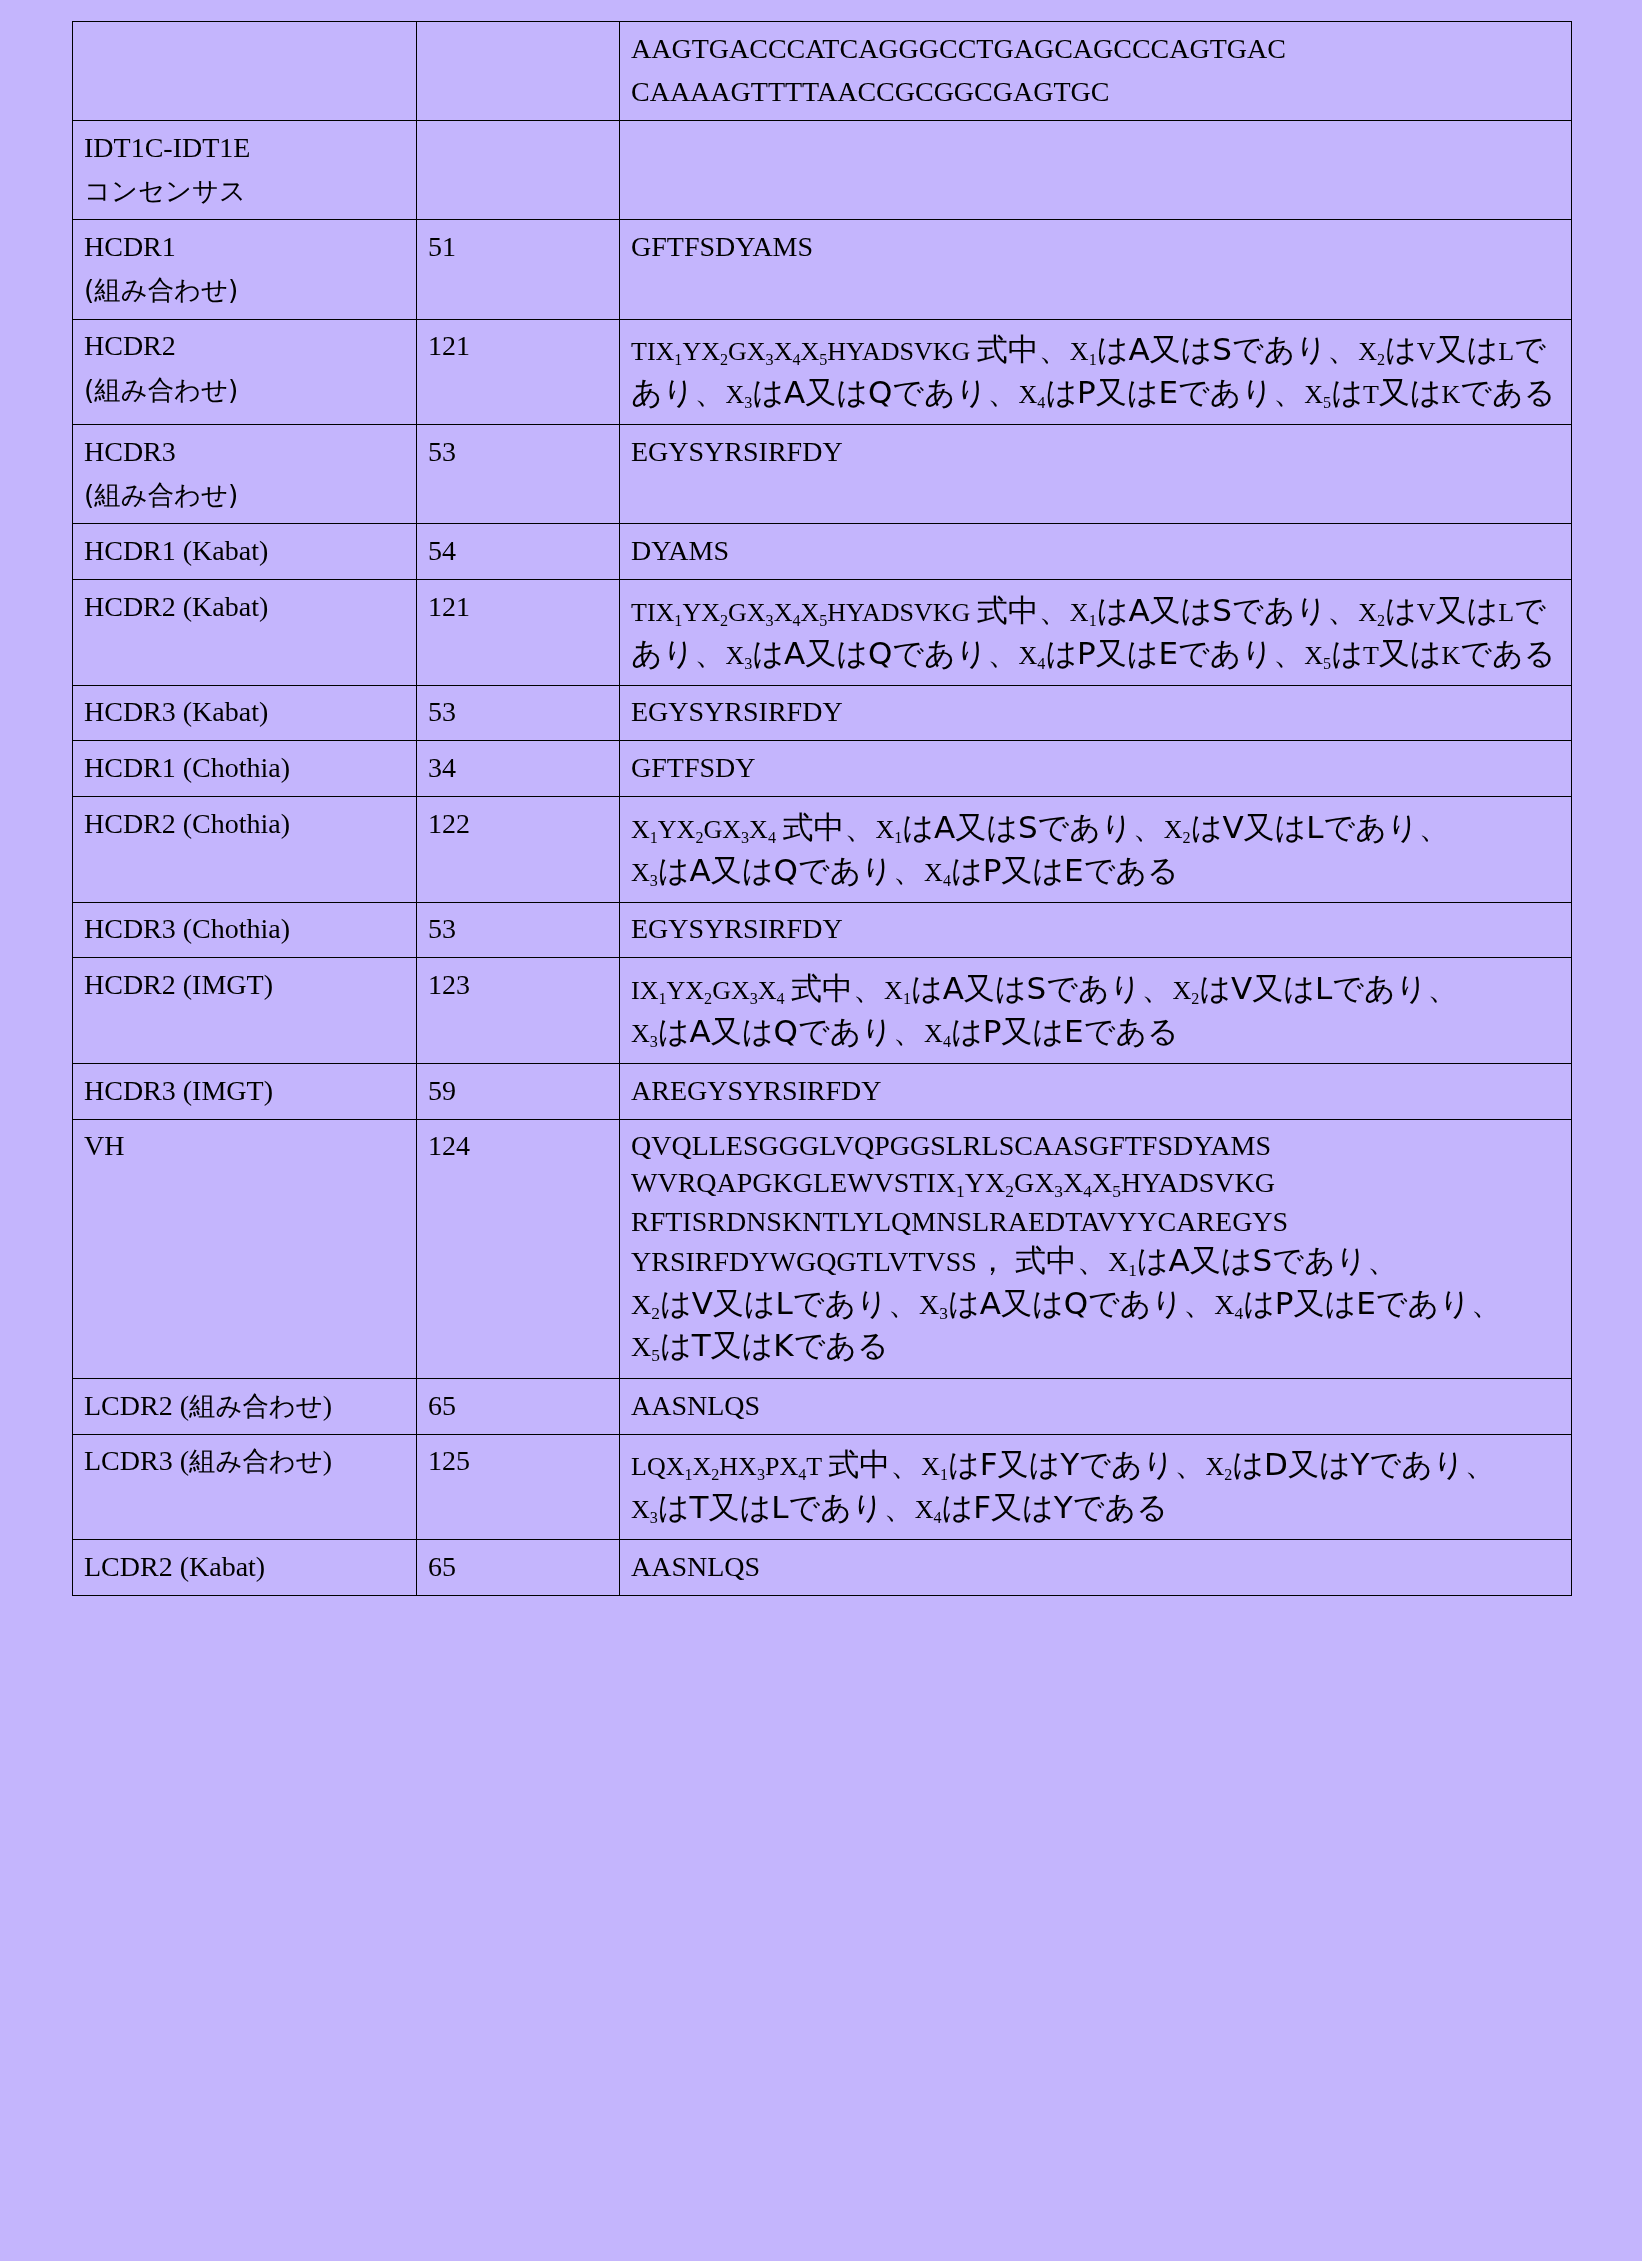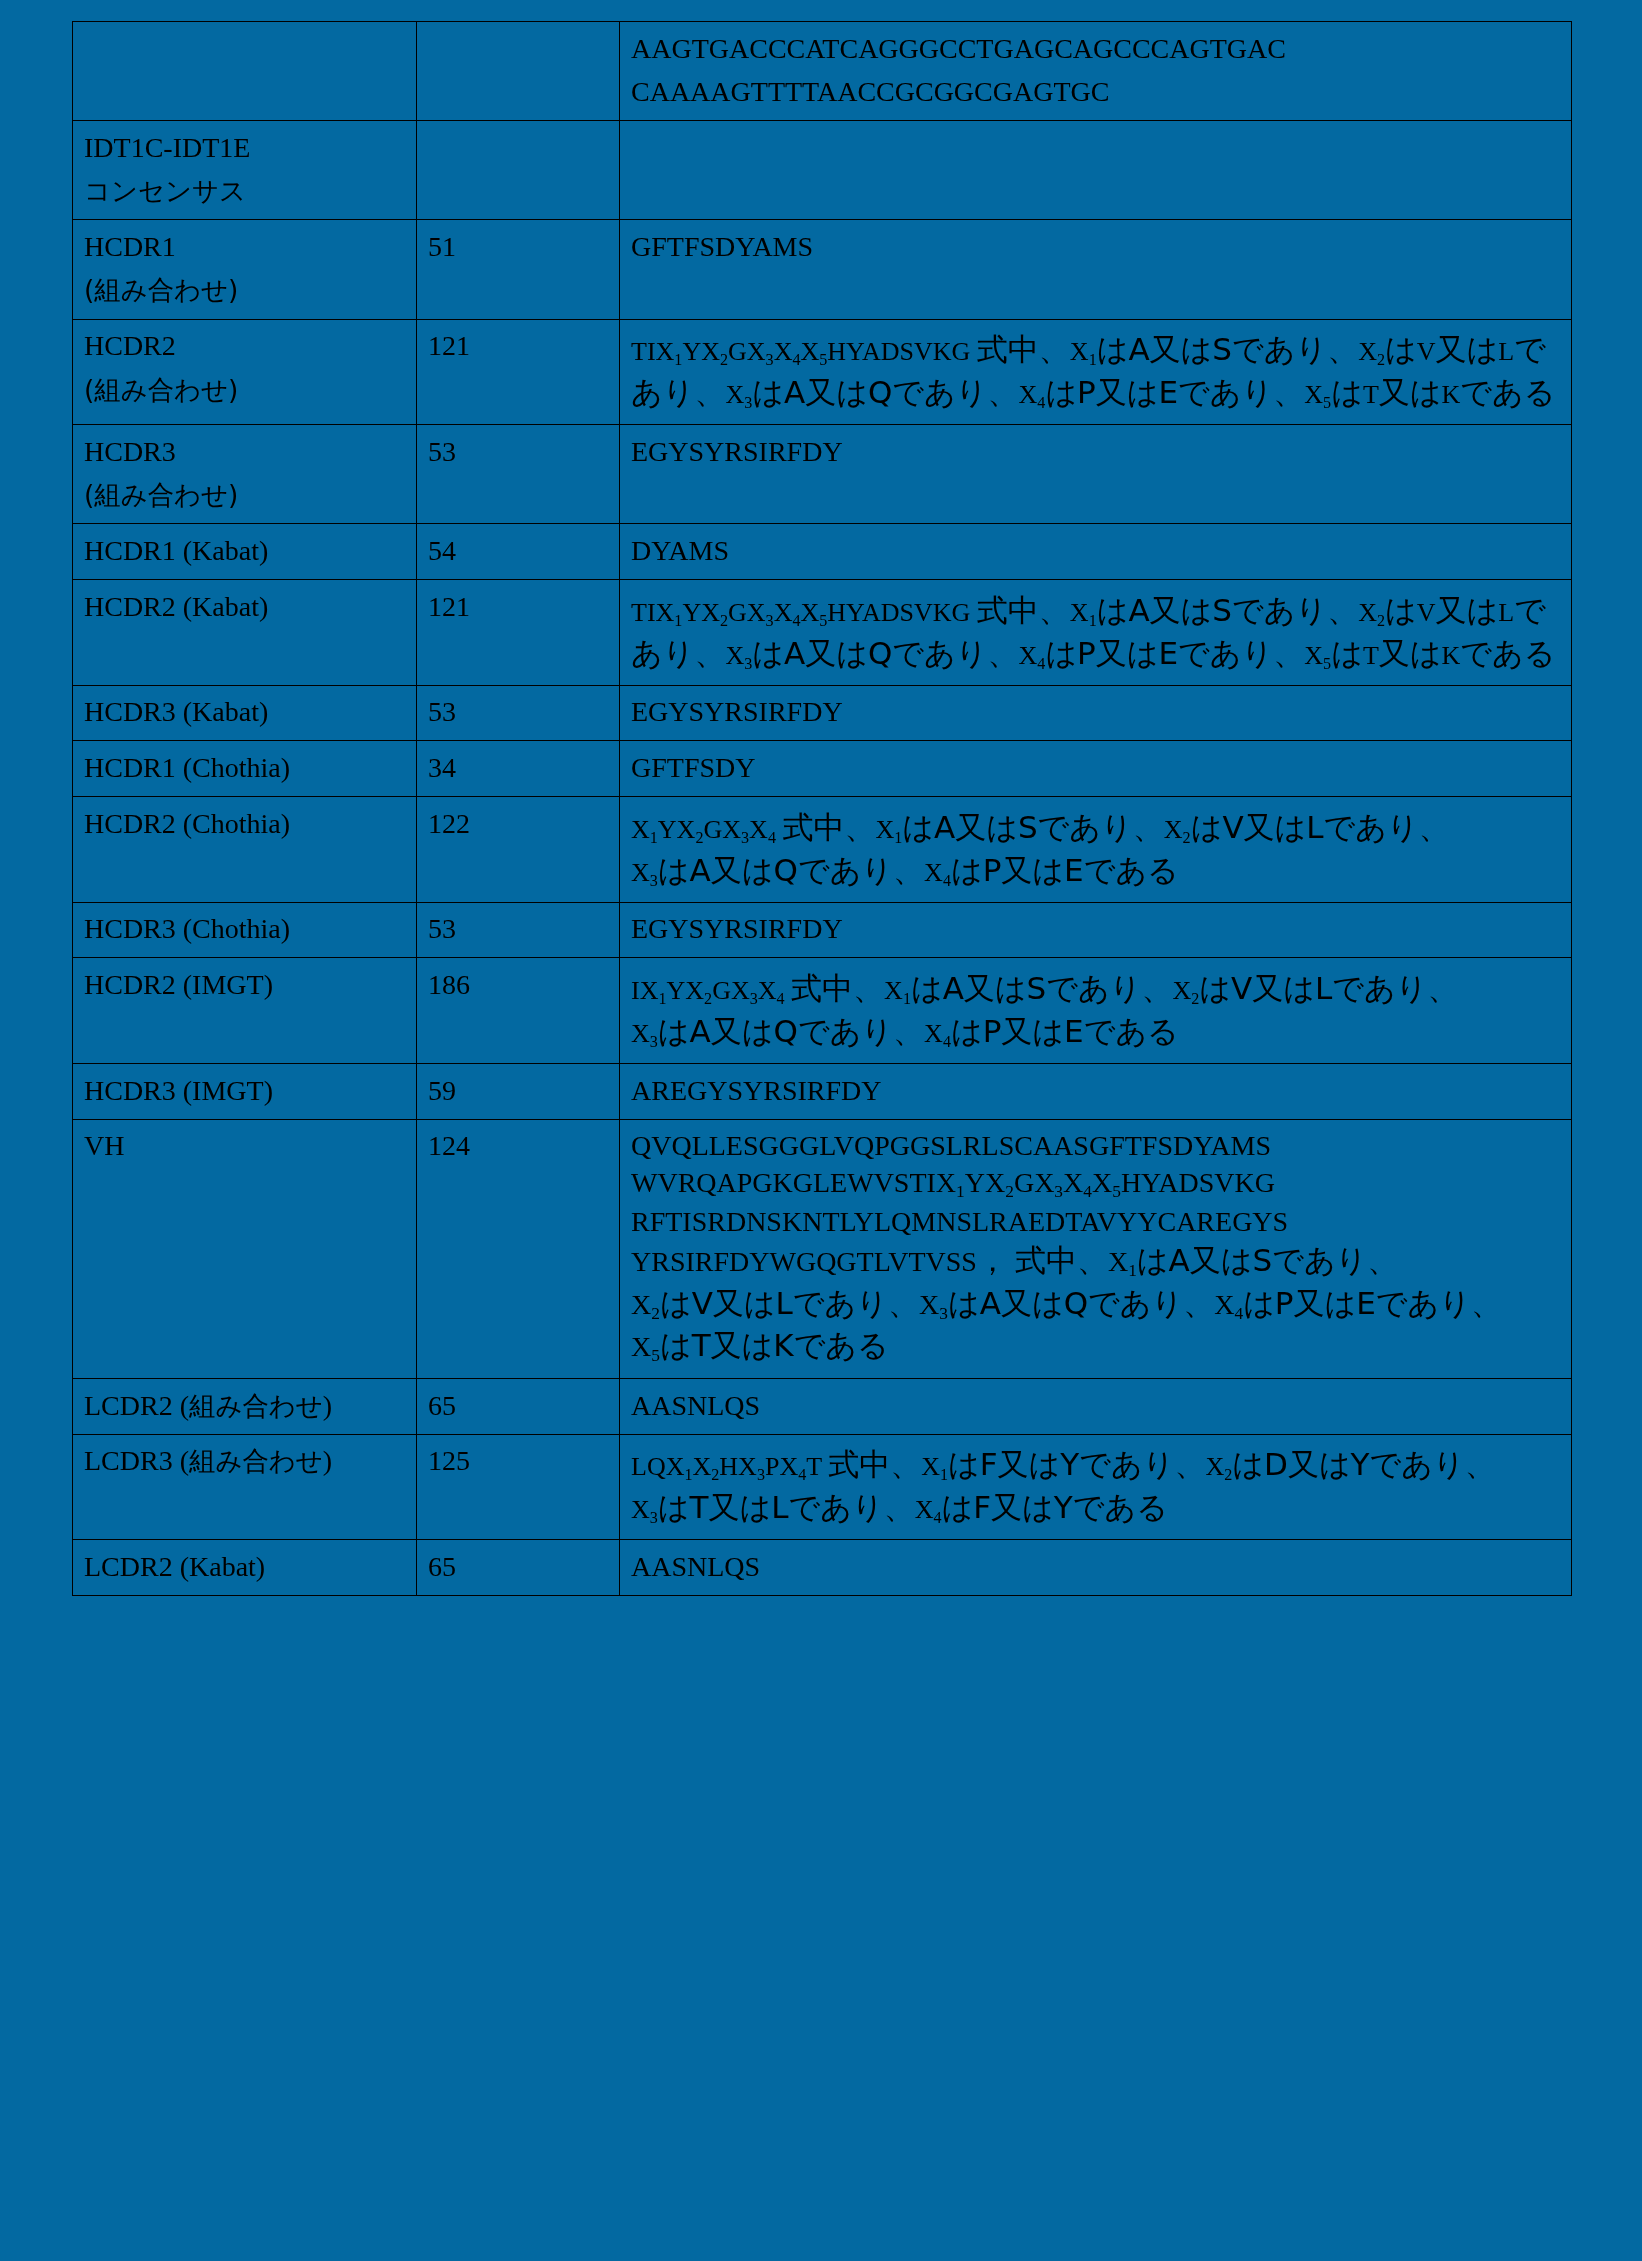--- a/index.html
+++ b/index.html
@@ -9,21 +9,21 @@
   }
   body {
     font-family: "Liberation Serif", "DejaVu Serif", serif;
     color: #000000;
   }
   .page {
     width: 1643px;
     height: 2261px;
     box-sizing: border-box;
     padding: 21px 72px 0 72px;
-    background: #0369a1;
+    background: #c4b5fd;
     position: relative;
   }
   table.seq-table {
     border-collapse: collapse;
     table-layout: fixed;
     width: 1498px;
     border: 1.8px solid #000;
   }
   table.seq-table col.c-name  { width: 344px; }
   table.seq-table col.c-num   { width: 203px; }
@@ -134,21 +134,21 @@
           <td class="num-cell">122</td>
           <td class="seq-cell small">X<sub>1</sub>YX<sub>2</sub>GX<sub>3</sub>X<sub>4</sub> <span class="jp">式中、</span>X<sub>1</sub><span class="jp">はA又はSであり、</span>X<sub>2</sub><span class="jp">はV又はLであり、</span><br>X<sub>3</sub><span class="jp">はA又はQであり、</span>X<sub>4</sub><span class="jp">はP又はEである</span></td>
         </tr>
         <tr>
           <td class="name-cell"><span>HCDR3 (Chothia)</span></td>
           <td class="num-cell">53</td>
           <td class="seq-cell"><span>EGYSYRSIRFDY</span></td>
         </tr>
         <tr>
           <td class="name-cell"><span>HCDR2 (IMGT)</span></td>
-          <td class="num-cell">186</td>
+          <td class="num-cell">123</td>
           <td class="seq-cell small">IX<sub>1</sub>YX<sub>2</sub>GX<sub>3</sub>X<sub>4</sub> <span class="jp">式中、</span>X<sub>1</sub><span class="jp">はA又はSであり、</span>X<sub>2</sub><span class="jp">はV又はLであり、</span><br>X<sub>3</sub><span class="jp">はA又はQであり、</span>X<sub>4</sub><span class="jp">はP又はEである</span></td>
         </tr>
         <tr>
           <td class="name-cell"><span>HCDR3 (IMGT)</span></td>
           <td class="num-cell">59</td>
           <td class="seq-cell"><span>AREGYSYRSIRFDY</span></td>
         </tr>
         <tr>
           <td class="name-cell"><span>VH</span></td>
           <td class="num-cell">124</td>

